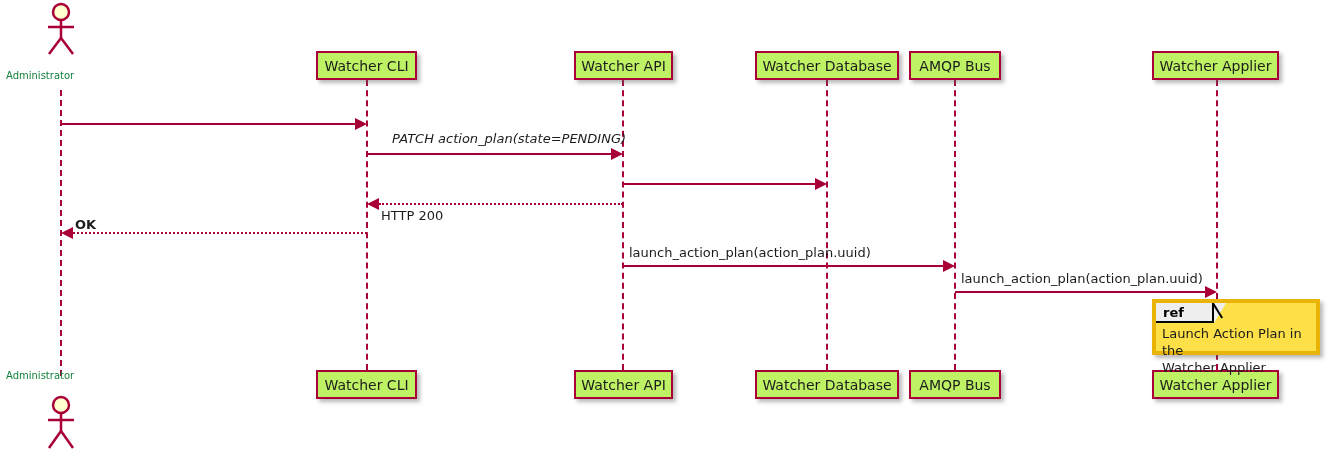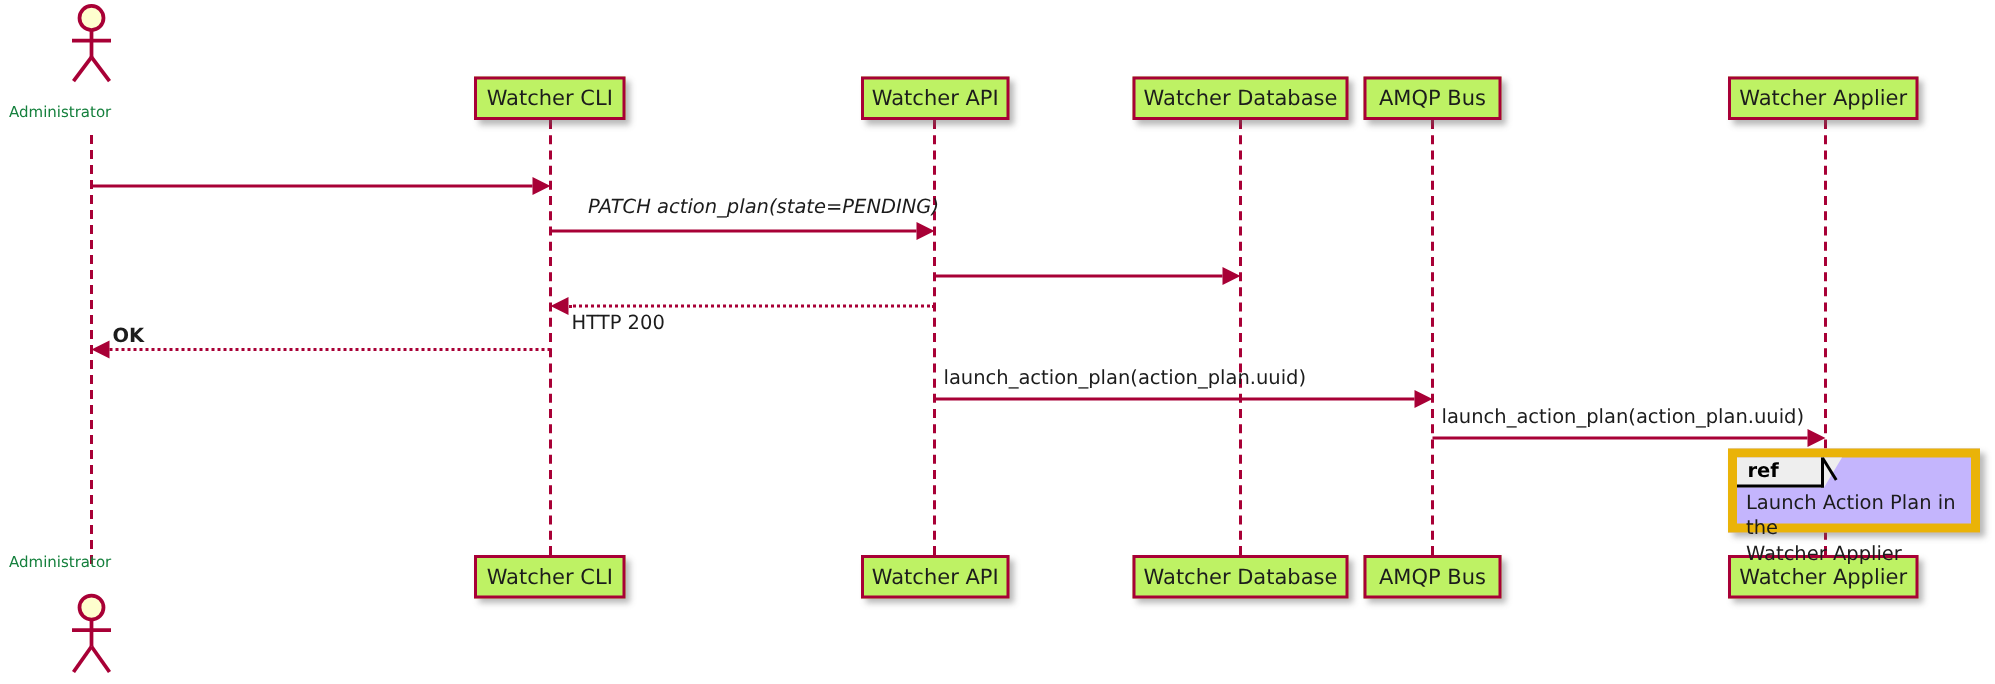--- a/index.html
+++ b/index.html
@@ -89,22 +89,22 @@
     font-size: 13px;
     color: #1c1c1c;
     white-space: nowrap;
     z-index: 3;
   }
 
   
   .ref-box {
     position: absolute;
     box-sizing: border-box;
-    background: #c4b5fd;
-    border: 6px solid #eab308;
+    background: #fde047;
+    border: 4px solid #eab308;
     box-shadow: 3px 3px 4px rgba(100,100,100,0.45);
     z-index: 5;
   }
   .ref-tab {
     position: absolute;
     left: 0;
     top: 0;
     height: 20px;
     box-sizing: border-box;
     background: #EEEEEE;

